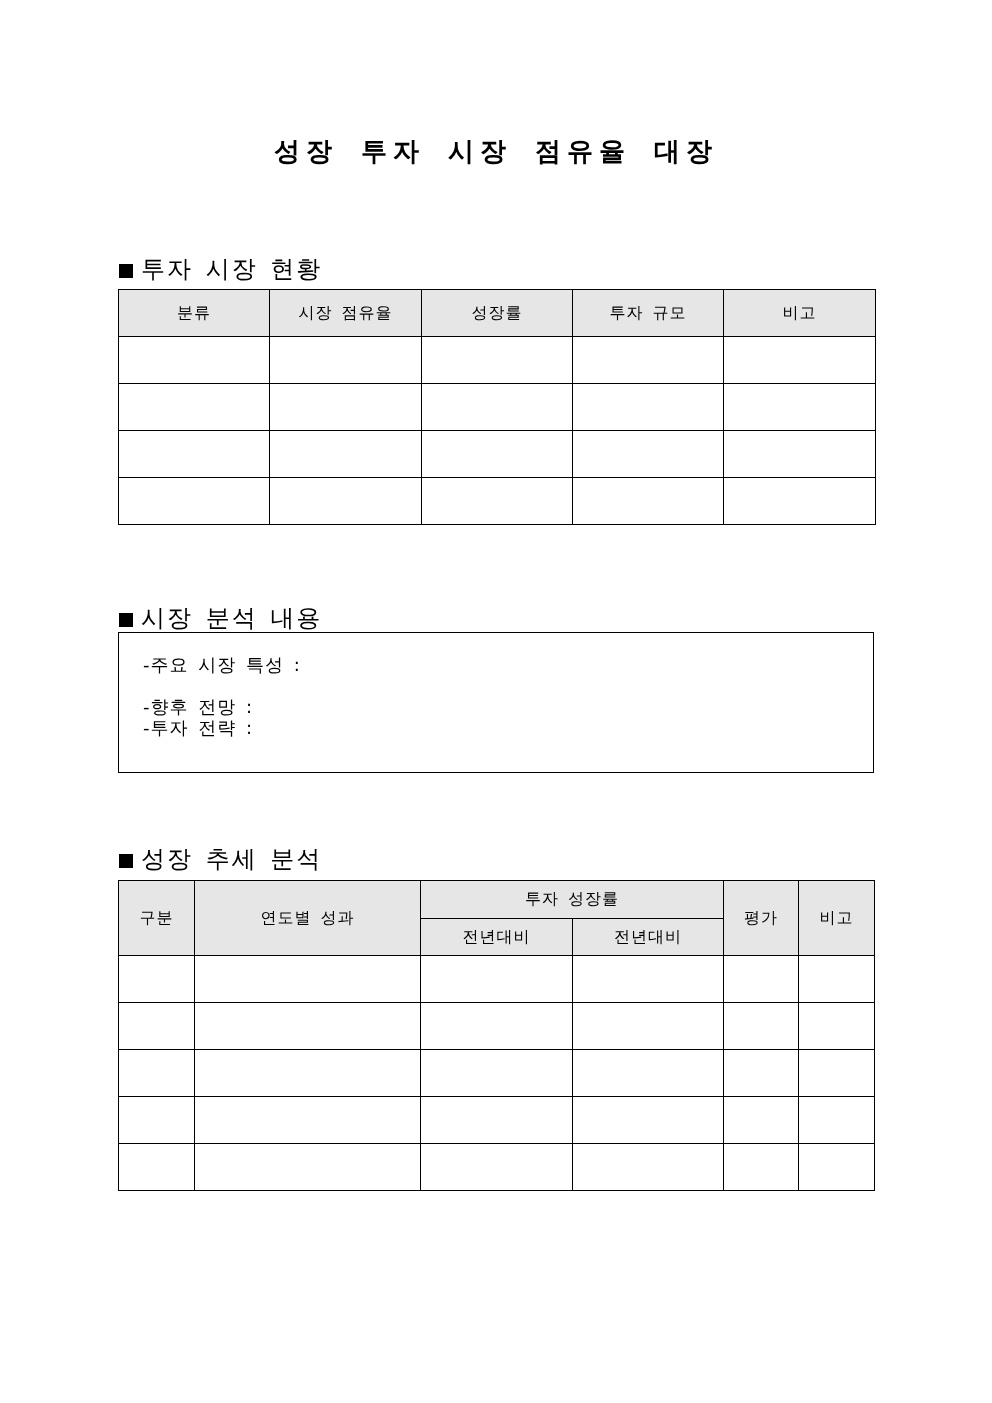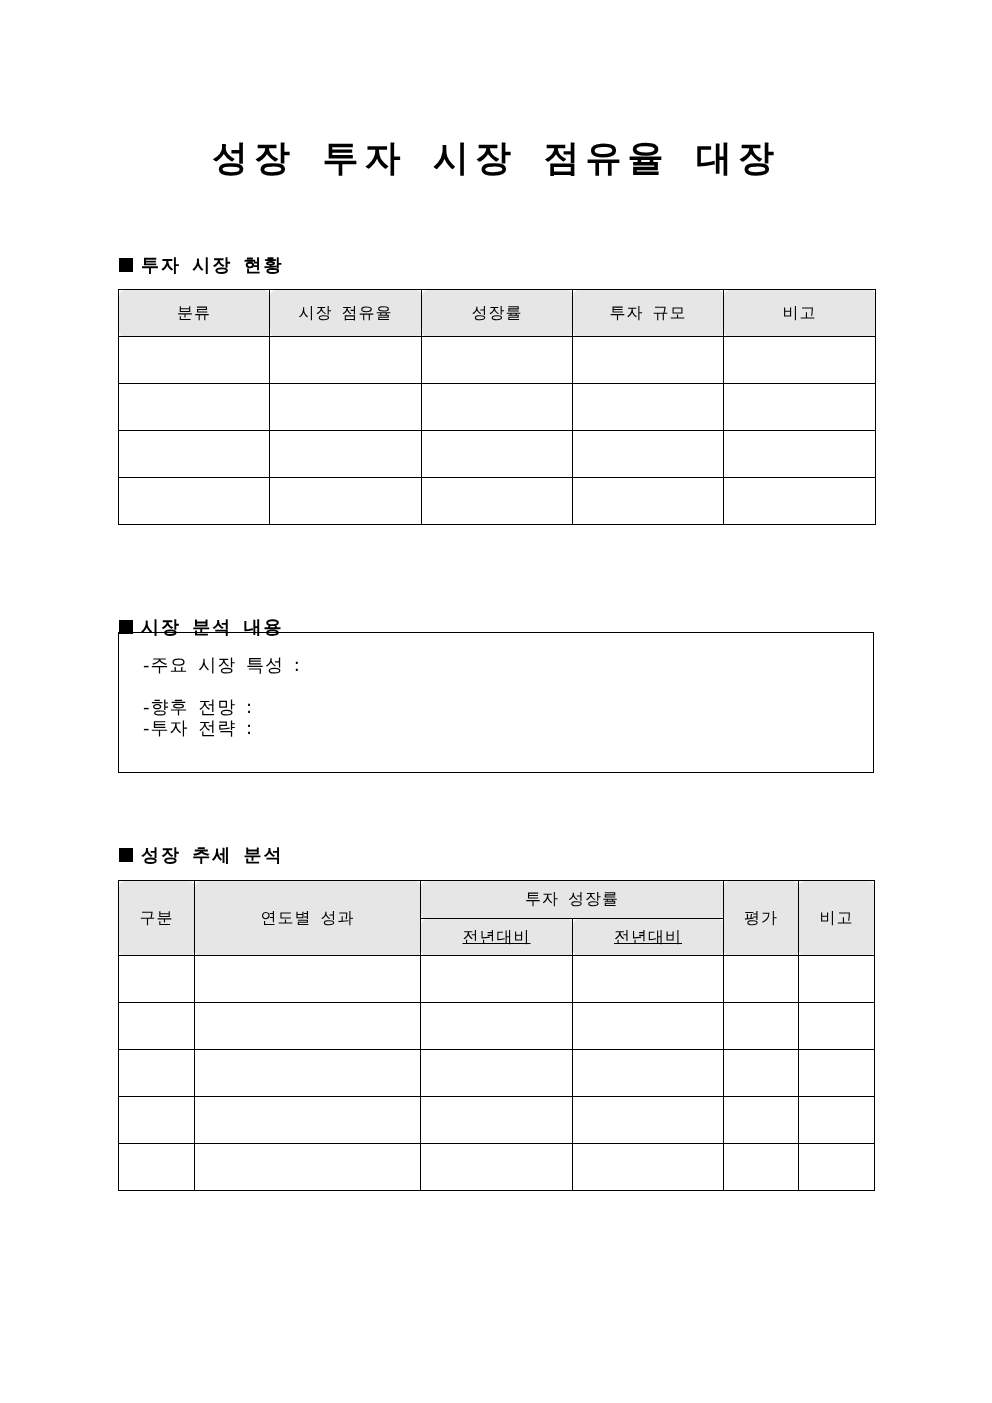--- a/index.html
+++ b/index.html
@@ -3,46 +3,46 @@
 <meta charset="utf-8">
 <style>
   html, body { margin: 0; padding: 0; background: #ffffff; }
   body {
     width: 992px; height: 1403px; position: relative; overflow: hidden;
     font-family: "DejaVu Sans", "Liberation Sans", sans-serif;
     color: #000;
   }
   .doc-title {
     position: absolute; left: 0; width: 992px; top: 134px;
-    text-align: center; font-size: 36px; font-weight: bold;
+    text-align: center; font-size: 26px; font-weight: bold;
     letter-spacing: 6px; word-spacing: 8px;
   }
   .section-heading {
-    position: absolute; left: 119px; font-size: 18px; font-weight: bold;
+    position: absolute; left: 119px; font-size: 24px; font-weight: normal;
     letter-spacing: 2px; word-spacing: 3px;
   }
   .section-heading .sq {
     display: inline-block; width: 14px; height: 14px; background: #000;
     margin-right: 8px; vertical-align: -1px;
   }
   table.grid {
     position: absolute; left: 118px; width: 757px;
     border-collapse: collapse; table-layout: fixed;
   }
   table.grid td, table.grid th {
     border: 1.5px solid #000; padding: 0; font-weight: normal;
     font-size: 16px; text-align: center; vertical-align: middle;
   }
-  table.grid th { background: #e6e6e6; letter-spacing: 1px; word-spacing: 3px; border-radius: 6px; }
+  table.grid th { background: #e6e6e6; letter-spacing: 1px; word-spacing: 3px; }
   #table1 { top: 289px; }
   #table1 th { height: 46px; }
   #table1 td { height: 46px; }
   #table3 { top: 880px; }
   #table3 th.top { height: 37px; }
-  #table3 th.sub { height: 36px; text-decoration: underline; }
+  #table3 th.sub { height: 36px; }
   #table3 td { height: 46px; }
   .analysis-box {
     position: absolute; left: 118px; top: 632px; width: 754px; height: 139px;
     border: 1.5px solid #000;
   }
   .analysis-box .line {
     position: absolute; left: 24px; font-size: 18px;
     letter-spacing: 1px; word-spacing: 3px;
   }
 </style>
@@ -97,21 +97,21 @@
     <tr>
       <td></td>
       <td></td>
       <td></td>
       <td></td>
       <td></td>
     </tr>
   </tbody>
 </table>
 
-<div class="section-heading" style="top:615px;">
+<div class="section-heading" style="top:602px;">
   <span class="sq"></span><span>시장 분석 내용</span>
 </div>
 
 <div class="analysis-box">
   <div class="line" style="top:20px;">-주요 시장 특성 :</div>
   <div class="line" style="top:47px;margin-top:36px;">-투자 전략 :</div>
   <div class="line" style="top:62px;">-향후 전망 :</div>
 </div>
 
 <div class="section-heading" style="top:843px;">

